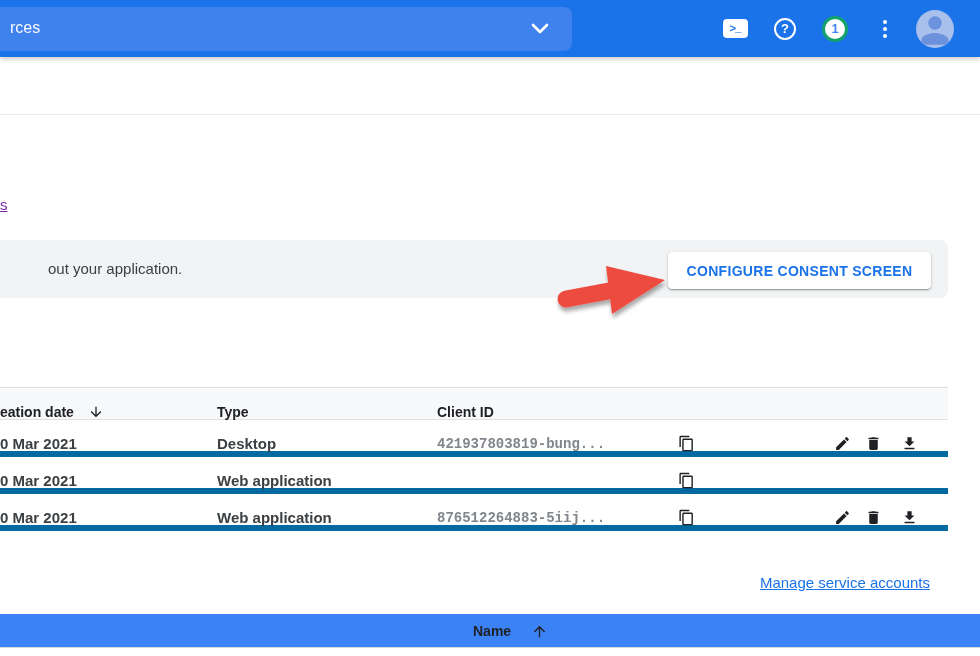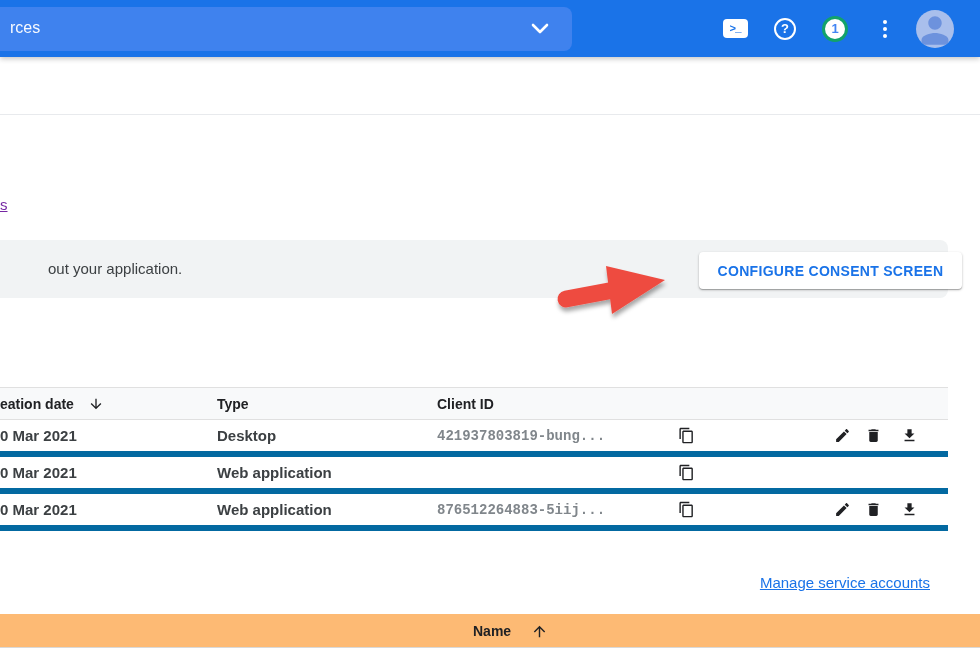--- a/index.html
+++ b/index.html
@@ -36,44 +36,44 @@
   .divider { position:absolute; left:0; top:114px; width:980px; height:1px; background:#e8eaed; }
   .cut-link { position:absolute; left:0px; top:196px; font-size:15px; color:#7527a3;
               text-decoration:underline; cursor:pointer; }
 
   .banner { position:absolute; left:0; top:240px; width:948px; height:58px; background:#f1f3f4;
             border-radius:0 8px 8px 0; }
   .banner-text { position:absolute; left:0px; top:20px; font-size:15px; color:#3c4043;margin-left:48px; }
   .consent-btn { position:absolute; left:668px; top:12px; width:263px; height:37px; background:#fff;
                  border:none; border-radius:4px; box-shadow:0 1px 1px rgba(0,0,0,0.25), 0 1px 3px rgba(0,0,0,0.2);
                  color:#1a73e8; font-family:"Liberation Sans", sans-serif; font-size:14px; font-weight:bold;
-                 letter-spacing:0.3px; cursor:pointer;margin-left:31px; }
+                 letter-spacing:0.3px; cursor:pointer; }
   .red-arrow { position:absolute; left:548px; top:243px; }
 
   
   .cred-table { position:absolute; left:0; top:387px; width:948px; }
   .cred-head { position:relative; height:33px; background:#f8f9fa; border-top:1px solid #e0e0e0;
                border-bottom:1px solid #e0e0e0; font-size:14px; font-weight:bold; color:#202124; }
-  .cred-head .hcell, .cred-row .cell { position:absolute; top:0; height:100%; display:flex; align-items:center; }
+  .cred-head .hcell, .cred-row .cell { position:absolute; top:8px; height:100%; display:flex; align-items:center; }
   .col-date { left:0; }
   .col-type { left:217px; }
   .col-client { left:437px; }
   .sort-ic { margin-left:14px; display:flex; align-items:center; }
   .cred-row { position:relative; height:37px; border-bottom:6px solid #0369a1; font-size:15px; color:#3c4043;font-weight:bold; }
   .client-id { font-family:"Liberation Mono","DejaVu Sans Mono",monospace; font-size:14px; color:#80868b; }
   .copy-cell { left:678px; cursor:pointer; }
   .act-edit { left:834px; cursor:pointer; }
   .act-del  { left:865px; cursor:pointer; }
   .act-dl   { left:901px; cursor:pointer; }
 
   .manage-link { position:absolute; right:50px; top:574px; font-size:15px; color:#1a73e8;
                  text-decoration:underline; cursor:pointer; }
 
   
-  .sa-head { position:absolute; left:0; top:614px; width:980px; height:34px; background:#fdba74;
+  .sa-head { position:absolute; left:0; top:614px; width:980px; height:34px; background:#3b82f6;
              border-bottom:1px solid #d9d9d9; }
   .sa-name { position:absolute; left:473px; top:0; height:34px; display:flex; align-items:center;
              font-size:14px; font-weight:bold; color:#202124; }
   .sa-name .sort-ic { margin-left:20px; }
 </style>
 </head>
 <body>
 
 <div class="screen">
 

